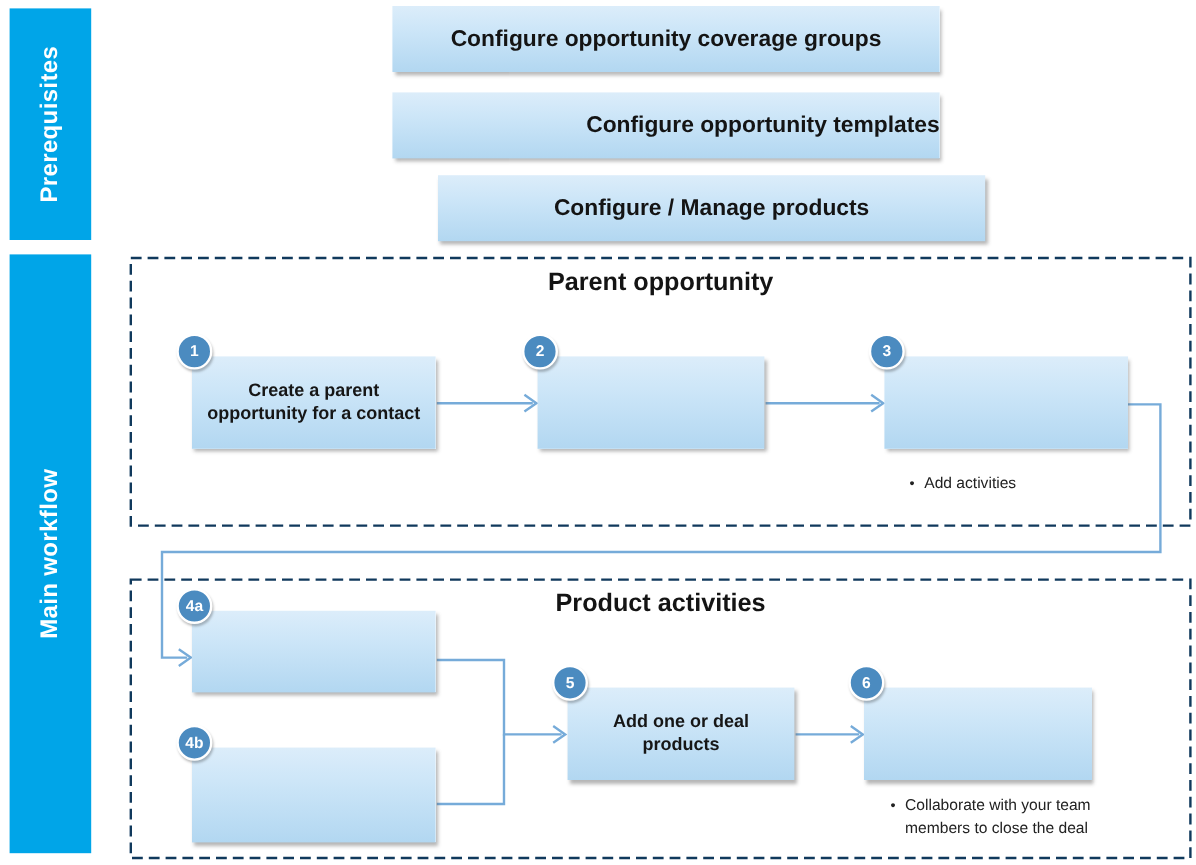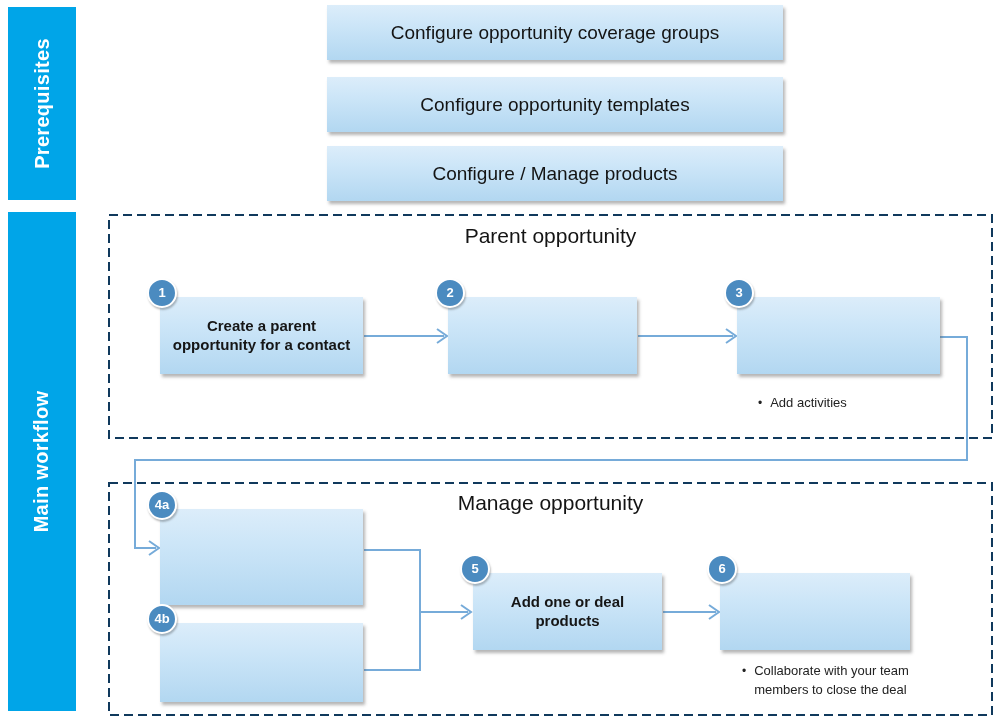--- a/index.html
+++ b/index.html
@@ -17,26 +17,26 @@
     color:#ffffff;font-weight:bold;font-size:20px;letter-spacing:.3px;
   }
   #bar-prereq{top:7px;height:193px;}
   #bar-main{top:212px;height:499px;}
   
   .config-box{
     position:absolute;left:327px;width:456px;height:55px;
     background:linear-gradient(180deg,#dcedfa 0%,#cde6f8 35%,#b2d7f1 100%);
     box-shadow:2px 3px 3px rgba(90,90,90,.45);
     display:flex;align-items:center;justify-content:center;
-    font-weight:normal;font-size:19px;color:#141414;text-align:center;
+    font-weight:bold;font-size:19px;color:#141414;text-align:center;
   }
   
   .section-title{
     position:absolute;left:109px;width:883px;text-align:center;
-    font-weight:normal;font-size:21px;color:#141414;z-index:3;
+    font-weight:bold;font-size:21px;color:#141414;z-index:3;
   }
   
   .step-box{
     position:absolute;z-index:2;
     background:linear-gradient(180deg,#dcedfa 0%,#cde6f8 35%,#b2d7f1 100%);
     box-shadow:2px 3px 3px rgba(90,90,90,.45);
     display:flex;align-items:center;justify-content:center;
     font-weight:bold;font-size:15px;line-height:1.25;color:#161616;
     text-align:center;padding:4px 10px;box-sizing:border-box;
   }
@@ -64,24 +64,24 @@
   <div class="side-bar" id="bar-prereq">
     <span class="rot">Prerequisites</span>
   </div>
   <div class="side-bar" id="bar-main">
     <span class="rot">Main workflow</span>
   </div>
 
   <div class="config-box" style="top:5px;">
     <span>Configure opportunity coverage groups</span>
   </div>
-  <div class="config-box" style="top:77px;">
+  <div class="config-box" style="top:77px;justify-content:flex-end;">
     <span>Configure opportunity templates</span>
   </div>
-  <div class="config-box" style="top:146px;">
+  <div class="config-box" style="top:146px;margin-left:38px;">
     <span>Configure / Manage products</span>
   </div>
 
   <svg id="overlay" width="997" height="721" viewBox="0 0 997 721">
     <rect x="109" y="215" width="883" height="223" fill="none" stroke="#10395c" stroke-width="2" stroke-dasharray="9 5"></rect>
     <rect x="109" y="483" width="883" height="232" fill="none" stroke="#10395c" stroke-width="2" stroke-dasharray="9 5"></rect>
 
     <g stroke="#76abd9" stroke-width="2" fill="none">
 
       <path d="M364,336 H444"></path>
@@ -97,38 +97,38 @@
       <path d="M461,605 L471,612 L461,619"></path>
 
       <path d="M364,670 H420 V612"></path>
 
       <path d="M663,612 H716"></path>
       <path d="M709,605 L719,612 L709,619"></path>
     </g>
   </svg>
 
   <div class="section-title" style="top:224px;">Parent opportunity</div>
-  <div class="section-title" style="top:491px;">Manage opportunity</div>
+  <div class="section-title" style="top:491px;">Product activities</div>
 
   <div class="step-box" style="left:160px;top:297px;width:203px;height:77px;">
     <div class="badge">1</div>
     <span>Create a parent opportunity for a contact</span>
   </div>
   <div class="step-box" style="left:448px;top:297px;width:189px;height:77px;">
     <div class="badge">2</div>
   </div>
   <div class="step-box" style="left:737px;top:297px;width:203px;height:77px;">
     <div class="badge">3</div>
   </div>
   <div class="note" style="left:758px;top:394px;width:200px;">
     <span class="dot">•</span>
     <span>Add activities</span>
   </div>
 
-  <div class="step-box" style="left:160px;top:509px;width:203px;height:96px;">
+  <div class="step-box" style="left:160px;top:509px;width:203px;height:68px;">
     <div class="badge">4a</div>
   </div>
   <div class="step-box" style="left:160px;top:623px;width:203px;height:79px;padding-left:33px;">
     <div class="badge">4b</div>
   </div>
   <div class="step-box" style="left:473px;top:573px;width:189px;height:77px;">
     <div class="badge">5</div>
     <span>Add one or deal products</span>
   </div>
   <div class="step-box" style="left:720px;top:573px;width:190px;height:77px;">

